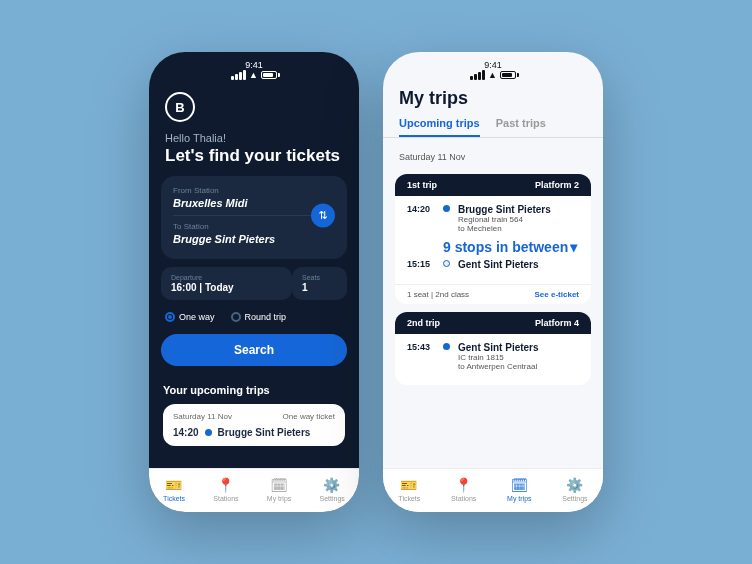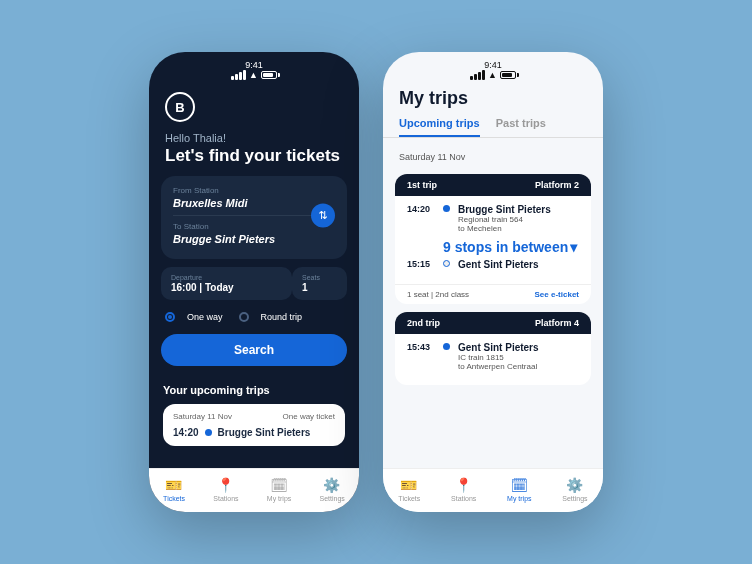--- a/index.html
+++ b/index.html
@@ -110,21 +110,21 @@
     }
     .small-label { font-size: 7px; color: #6a8099; margin-bottom: 1px; }
     .small-value { font-size: 10px; color: white; font-weight: 600; }
 
     .trip-type {
       display: flex;
       gap: 16px;
       padding: 4px 16px;
       align-items: center;
     }
-    .radio-option { display: flex; align-items: center; gap: 12px; color: white; font-size: 9px; }
+    .radio-option { display: flex; align-items: center; gap: 4px; color: white; font-size: 9px; }
     .radio-dot {
       width: 10px; height: 10px;
       border-radius: 50%;
       border: 2px solid #1566d8;
       display: flex; align-items: center; justify-content: center;
     }
     .radio-dot.selected::after {
       content: '';
       width: 4px; height: 4px;
       border-radius: 50%;

